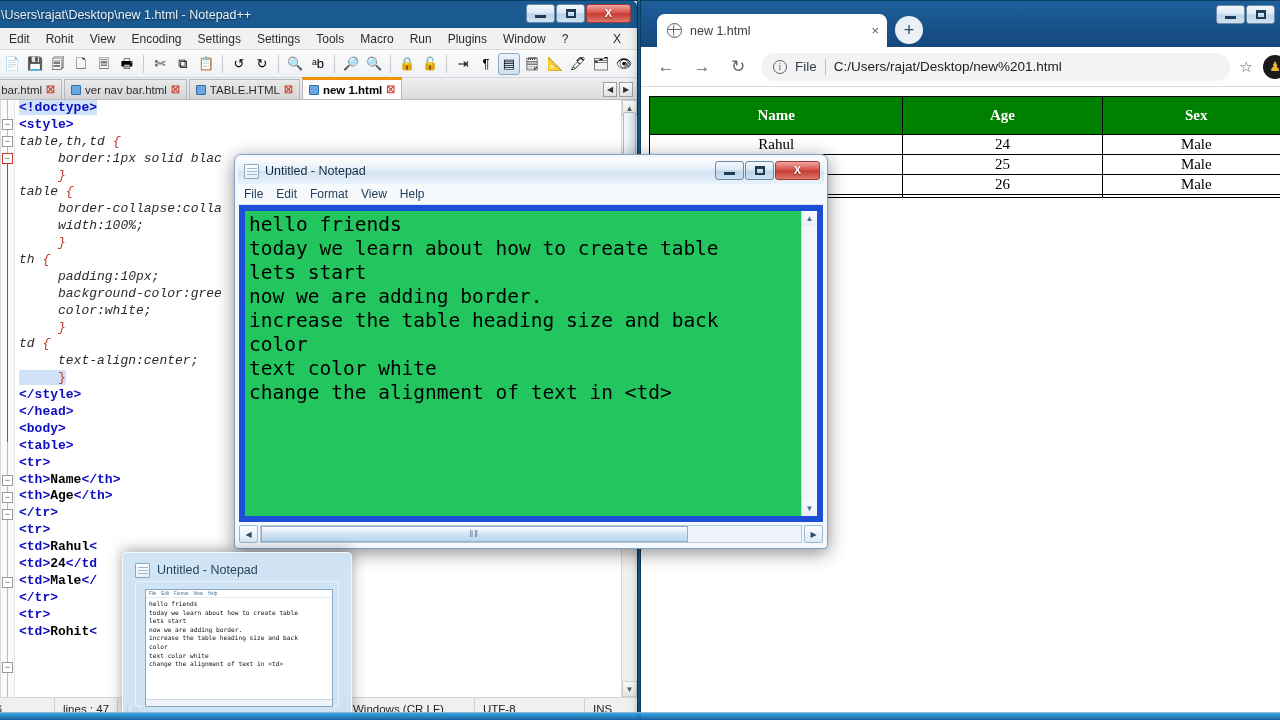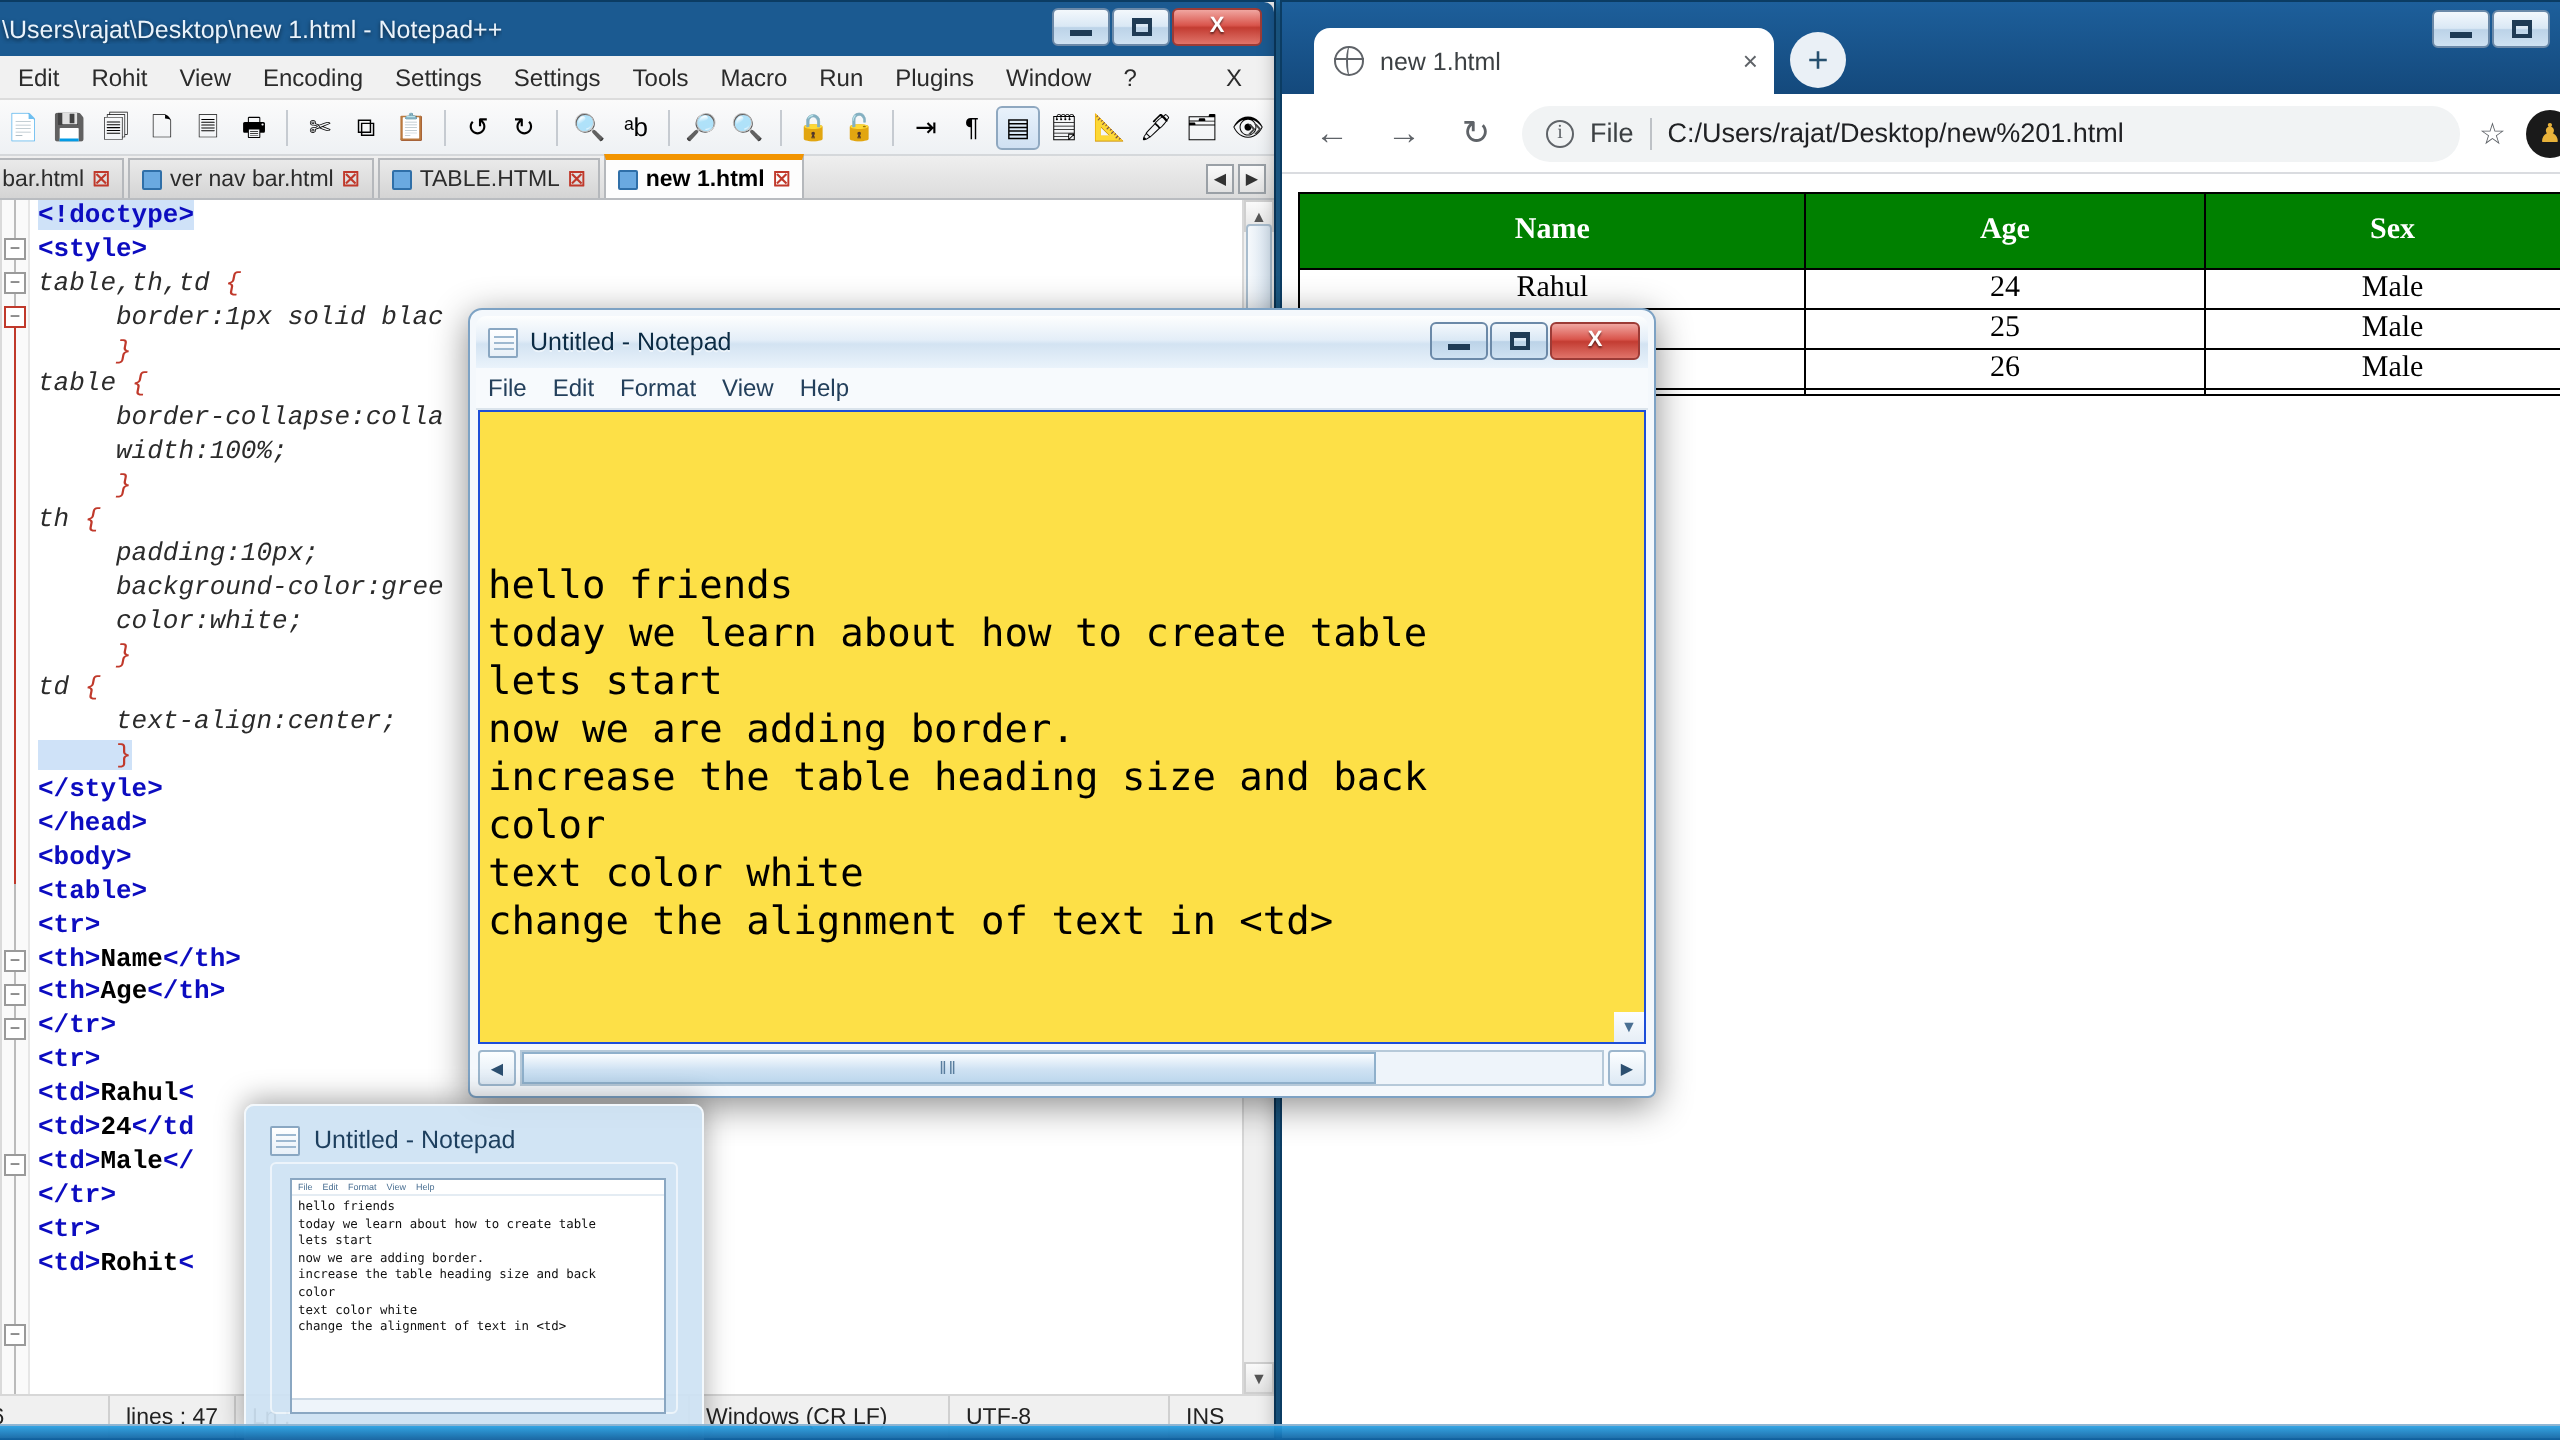--- a/index.html
+++ b/index.html
@@ -273,23 +273,22 @@
   }
   .np-ico:before { content:""; position:absolute; left:2px; top:3px; width:10px; height:1px;
                    background:#9db8d0; box-shadow:0 3px 0 #9db8d0, 0 6px 0 #9db8d0; }
   #notepad .menubar2 {
     height: 21px; background: #f7fafd; display: flex; align-items: center;
     padding-left: 6px; border-bottom: 1px solid #dbe4ec;
   }
   #notepad .menubar2 .mi { font-size: 12px; color:#24405c; padding: 0 9px 0 0; margin-right:4px; }
   .np-body {
     position: absolute; left: 4px; right: 4px; top: 50px; bottom: 26px;
-    background: #fde047; border: 1px solid #1d4ed8; display:flex;
+    background: #22c55e; border: 6px solid #1d4ed8; display:flex;
     overflow:hidden;
-    align-items:flex-end;
   }
   .np-text {
     flex: 1 1 auto;
     font-family: "DejaVu Sans Mono", monospace;
     font-size: 19.5px; line-height: 24px; color: #000;
     padding: 2px 0 0 4px; white-space: pre; overflow: hidden;
     position: relative;
   }
   .np-caret {
     position:absolute; left: 70px; top: 307px; width: 1px; height: 22px; background:#000;

